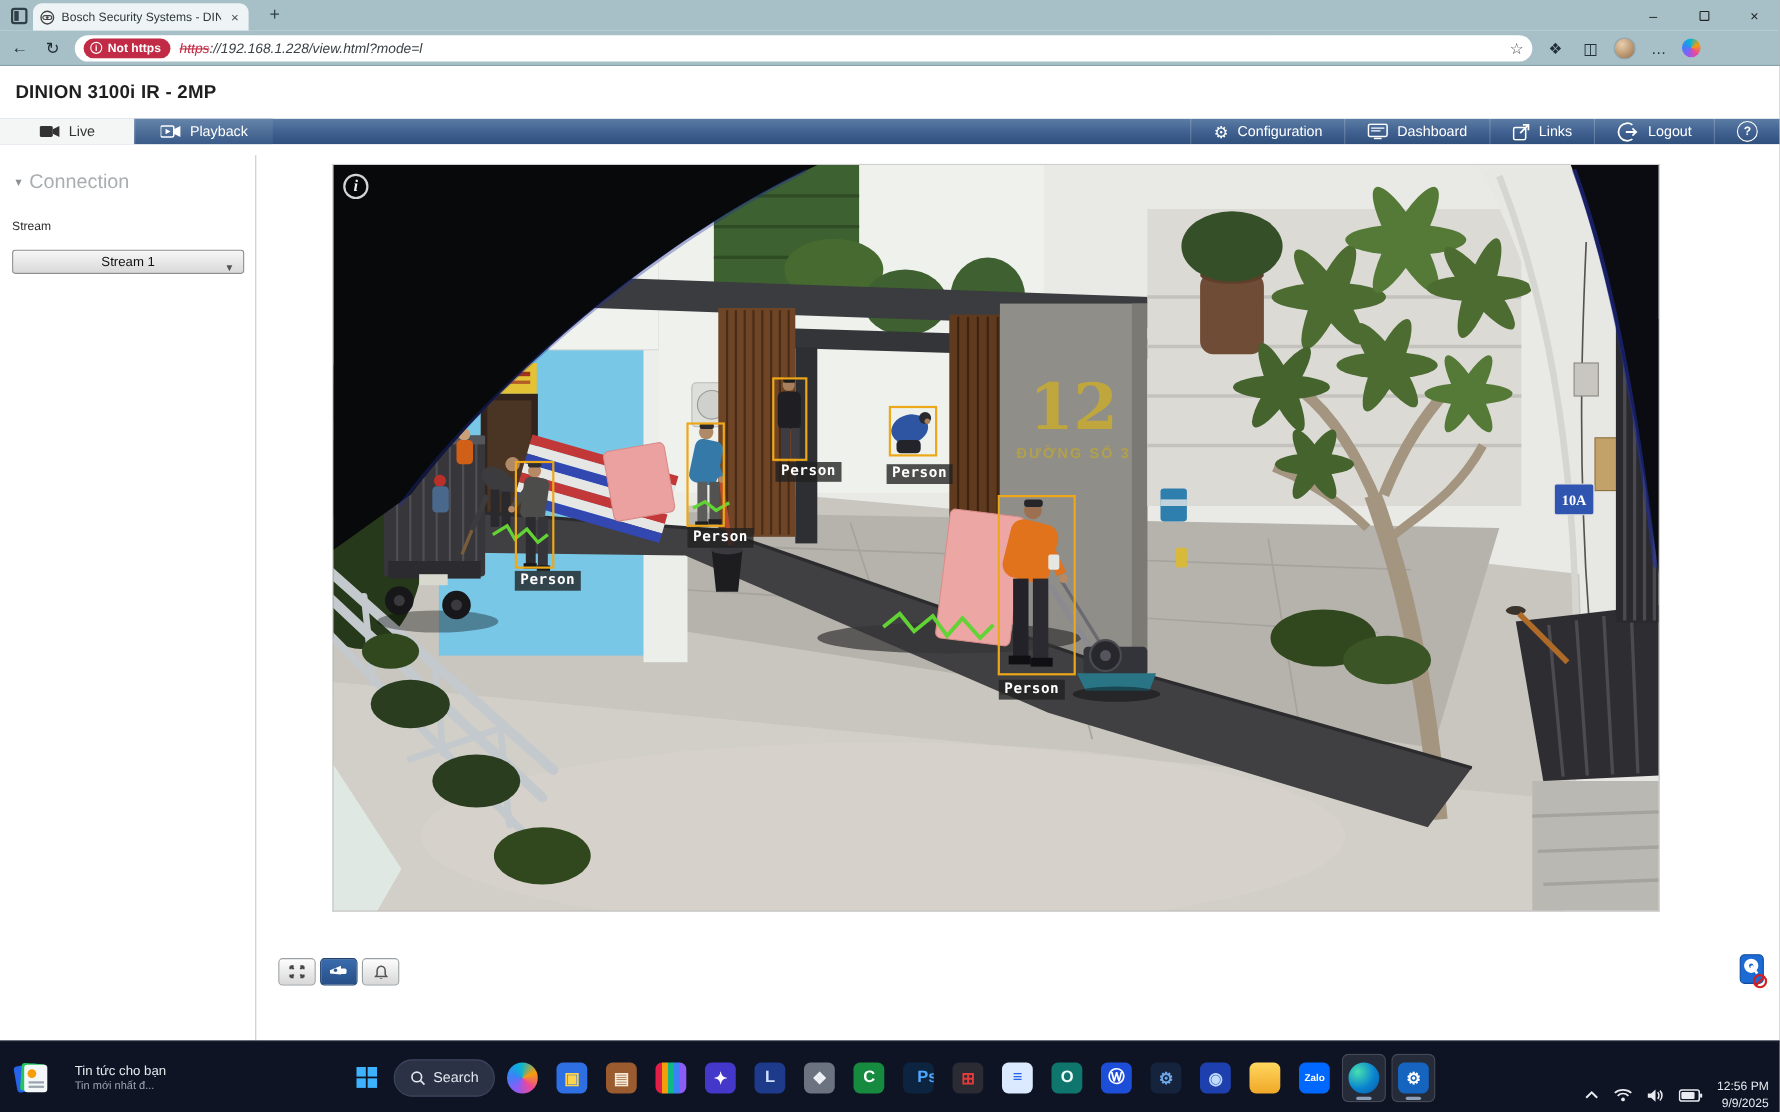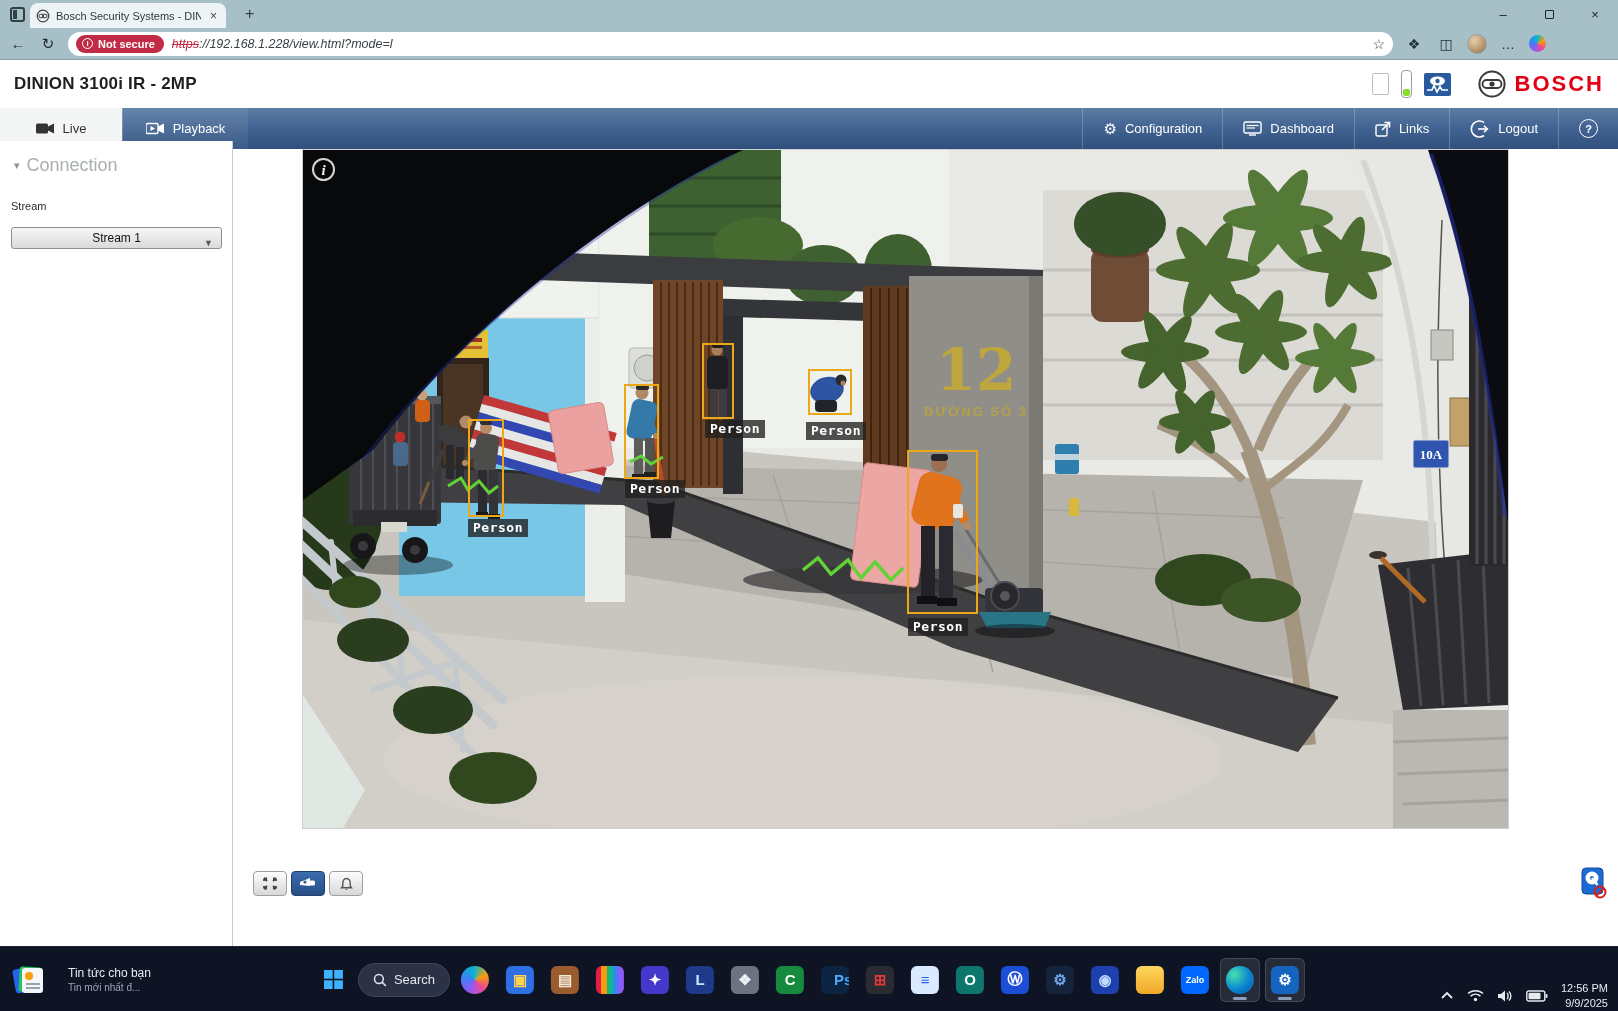--- a/index.html
+++ b/index.html
@@ -34,21 +34,21 @@
   .app { position:absolute; left:0; top:60px; width:1618px; height:886px; background:#fff; }
   .app-header { position:relative; height:48px; }
   .device-title { position:absolute; left:14px; top:0; line-height:48px; font-size:17px; font-weight:bold; color:#1f1f1f; letter-spacing:.2px; }
   .header-right { position:absolute; right:14px; top:0; height:48px; display:flex; align-items:center; gap:12px; }
   .st-doc { width:17px; height:22px; border:1.6px solid #bdbdbd; border-radius:2px; }
   .st-capsule { width:11px; height:28px; border:1.6px solid #9a9a9a; border-radius:4px; position:relative; }
   .st-capsule::after { content:""; position:absolute; left:1px; right:1px; bottom:1px; height:7px; background:#8ddc30; border-radius:2px; }
   .bosch-wrap { display:flex; align-items:center; gap:8px; margin-left:14px; }
   .bosch-text { font-size:22px; font-weight:bold; letter-spacing:2px; color:#e20015; }
 
-  .nav { position:absolute; left:0; top:48px; width:1618px; height:41px; background:linear-gradient(180deg,#5b7ca3 0%,#446593 45%,#2f4f7d 100%); display:flex; align-items:stretch; color:#fff; font-size:13px; }
+  .nav { position:absolute; left:0; top:48px; width:1618px; height:23px; background:linear-gradient(180deg,#5b7ca3 0%,#446593 45%,#2f4f7d 100%); display:flex; align-items:stretch; color:#fff; font-size:13px; }
   .nav-item { display:flex; align-items:center; gap:8px; padding:0 20px; border-left:1px solid rgba(255,255,255,.22); }
   .nav-left { display:flex; }
   .nav-spacer { flex:1; }
   .tab-live { background:#f4f6f6; color:#333; border-left:none; width:122px; justify-content:center; }
   .tab-playback { width:126px; justify-content:center; background:linear-gradient(180deg,#6484aa,#3a5a88); }
   .help-circle { width:19px; height:19px; border:1.5px solid #fff; border-radius:50%; display:flex; align-items:center; justify-content:center; font-size:11px; font-weight:bold; }
   .nav-gear { font-size:15px; }
 
   .main { position:absolute; left:0; top:81px; width:1618px; height:805px; }
   .sidebar { position:absolute; left:0; top:0; width:233px; height:805px; border-right:1px solid #c9c9c9; background:#fff; }
@@ -119,53 +119,35 @@
       <div class="win-btn">×</div>
     </div>
   </div>
 
   <div class="toolbar">
     <span class="nav-glyph">←</span>
     <span class="nav-glyph">↻</span>
     <div class="addr">
       <span class="badge">
         <span class="badge-i">i</span>
-        <span>Not secure</span>
+        <span>Not https</span>
       </span>
       <span class="url"><span class="scheme">https</span><span>://192.168.1.228/view.html?mode=l</span></span>
       <span class="addr-star">☆</span>
     </div>
     <span class="tool-ic">❖</span>
     <span class="tool-ic">◫</span>
     <div class="avatar"></div>
     <span class="tool-ic">…</span>
     <div class="copilot-dot"></div>
   </div>
 
   <div class="app">
     <div class="app-header">
       <div class="device-title">DINION 3100i IR - 2MP</div>
-      <div class="header-right">
-        <div class="st-doc"></div>
-        <div class="st-capsule"></div>
-        <svg width="27" height="23" viewBox="0 0 27 23">
-            <rect x="0" y="0" width="27" height="23" rx="2" fill="#2a5a9e"></rect>
-            <ellipse cx="13.5" cy="8" rx="7.5" ry="4.6" fill="#fff"></ellipse>
-            <circle cx="13.5" cy="8" r="2.2" fill="#2a5a9e"></circle>
-            <polyline points="3,17 8,17 10,12.5 13,19 16,13.5 18,17 24,17" fill="none" stroke="#fff" stroke-width="1.6"></polyline>
-          </svg>
-        <div class="bosch-wrap">
-          <svg width="30" height="30" viewBox="0 0 30 30">
-              <circle cx="15" cy="15" r="12.6" fill="none" stroke="#3a3a3a" stroke-width="2"></circle>
-              <rect x="5.5" y="11" width="19" height="8" rx="4" fill="none" stroke="#3a3a3a" stroke-width="1.8"></rect>
-              <circle cx="15" cy="15" r="2.6" fill="#3a3a3a"></circle>
-            </svg>
-          <span class="bosch-text">BOSCH</span>
-        </div>
-      </div>
     </div>
 
     <div class="nav">
       <div class="nav-left">
         <div class="nav-item tab-live">
           <svg width="19" height="13" viewBox="0 0 19 13">
               <rect x="0" y="1.5" width="12" height="10" rx="1.5" fill="#333"></rect>
               <polygon points="12,4.5 18,1.5 18,11.5 12,8.5" fill="#333"></polygon>
             </svg>
           <span>Live</span>

